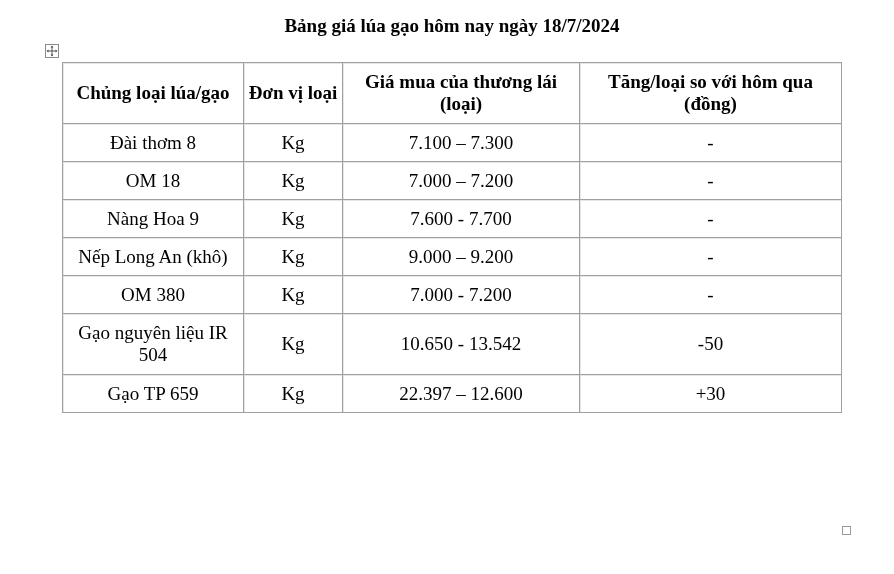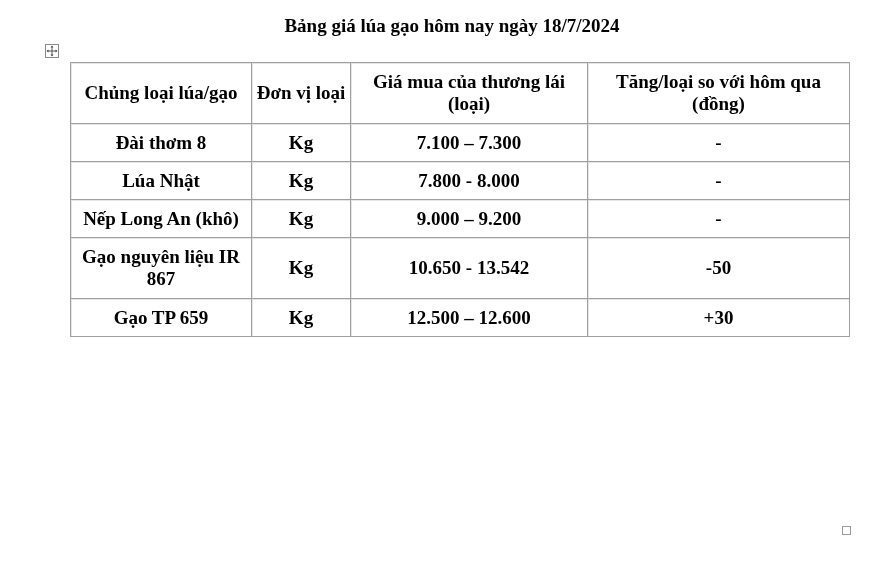--- a/index.html
+++ b/index.html
@@ -7,24 +7,24 @@
          font-family: "Liberation Serif", "DejaVu Serif", serif; color: #000; }
   .title { position: absolute; left: 0; width: 904px; top: 14px; text-align: center;
            font-weight: bold; font-size: 19px; line-height: 24px; }
   .move-handle { position: absolute; left: 45px; top: 44px; width: 14px; height: 14px;
                  border: 1px solid #8a8a8a; background: #fff; box-sizing: border-box; }
   .move-handle svg { display: block; }
   .resize-handle { position: absolute; left: 842px; top: 526px; width: 9px; height: 9px;
                    border: 1px solid #9a9a9a; box-sizing: border-box; background: #fff; }
   table.price { position: absolute; left: 62px; top: 62px; border-collapse: separate;
                 border-spacing: 0; table-layout: fixed; width: 779px;
-                border-top: 1px solid #a0a0a0; border-left: 1px solid #a0a0a0; margin-left: 8px; }
+                border-top: 1px solid #a0a0a0; border-left: 1px solid #a0a0a0; }
   table.price td, table.price th { border-right: 1px solid #a0a0a0; border-bottom: 1px solid #a0a0a0;
                 box-shadow: inset 1px 1px 0 #e6e6e6; text-align: center; vertical-align: middle;
-                padding: 0 4px; font-size: 19px; line-height: 22px; font-weight: bold; }
+                padding: 0 4px; font-size: 19px; line-height: 22px; font-weight: normal; }
   table.price th { font-weight: bold; height: 60px; }
   table.price td { height: 37px; }
   table.price tr.tall td { height: 60px; }
   col.c1 { width: 181px; } col.c2 { width: 99px; } col.c3 { width: 237px; } col.c4 { width: 262px; }
 </style>
 </head>
 <body>
 
 <div class="title">Bảng giá lúa gạo hôm nay ngày 18/7/2024</div>
 
@@ -59,41 +59,53 @@
     </tr>
   </thead>
   <tbody>
     <tr>
       <td>Đài thơm 8</td>
       <td>Kg</td>
       <td>7.100 – 7.300</td>
       <td>-</td>
     </tr>
     <tr>
-      <td>Lúa Nhật</td>
+      <td>OM 18</td>
       <td>Kg</td>
-      <td>7.800 - 8.000</td>
+      <td>7.000 – 7.200</td>
+      <td>-</td>
+    </tr>
+    <tr>
+      <td>Nàng Hoa 9</td>
+      <td>Kg</td>
+      <td>7.600 - 7.700</td>
       <td>-</td>
     </tr>
     <tr>
       <td>Nếp Long An (khô)</td>
       <td>Kg</td>
       <td>9.000 – 9.200</td>
       <td>-</td>
     </tr>
+    <tr>
+      <td>OM 380</td>
+      <td>Kg</td>
+      <td>7.000 - 7.200</td>
+      <td>-</td>
+    </tr>
     <tr class="tall">
-      <td>Gạo nguyên liệu IR 867</td>
+      <td>Gạo nguyên liệu IR 504</td>
       <td>Kg</td>
       <td>10.650 - 13.542</td>
       <td>-50</td>
     </tr>
     <tr>
       <td>Gạo TP 659</td>
       <td>Kg</td>
-      <td>12.500 – 12.600</td>
+      <td>22.397 – 12.600</td>
       <td>+30</td>
     </tr>
   </tbody>
 </table>
 
 <div class="resize-handle">
   <span></span>
 </div>
 
 </body></html>

